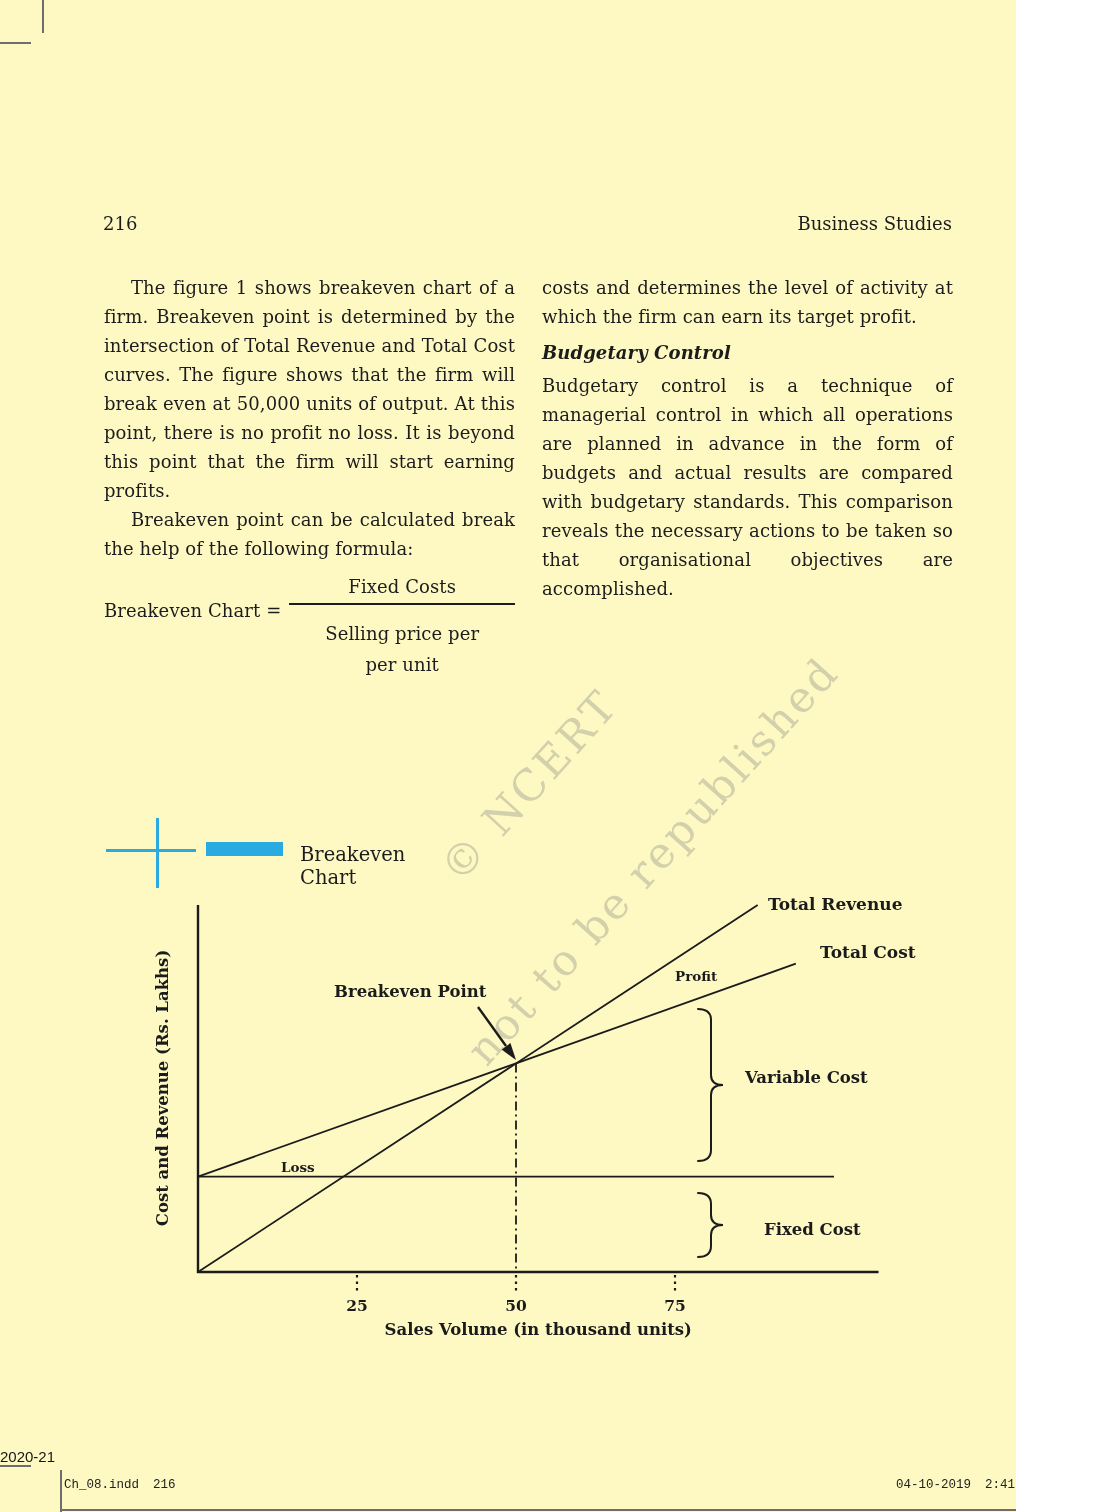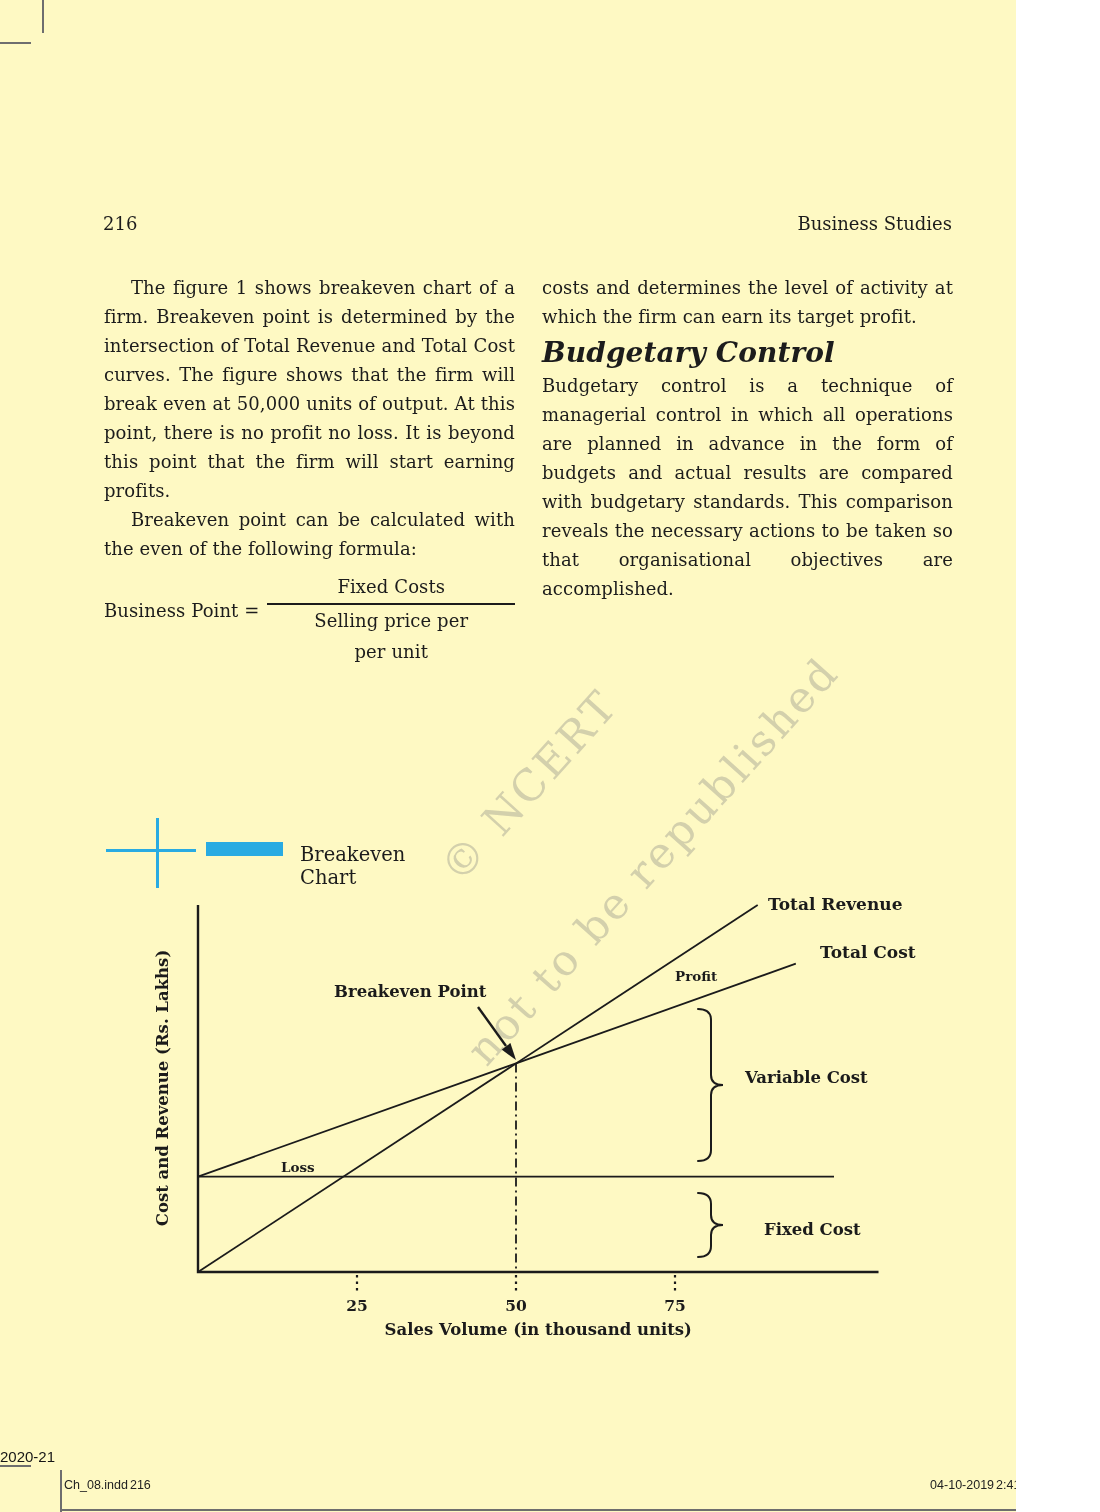--- a/index.html
+++ b/index.html
@@ -8,49 +8,49 @@
   
   .mark{position:absolute;background:#6e6e6e;}
   
   .hdr{position:absolute;top:213px;left:103px;width:849px;display:flex;justify-content:space-between;
        font-size:18px;}
   
   .cols{position:absolute;top:273px;left:104px;width:849px;display:flex;justify-content:space-between;}
   .col{width:411px;font-size:18px;line-height:29px;text-align:justify;letter-spacing:.1px;}
   .col p{margin:0;}
   .indent{text-indent:27px;}
-  .subhead{font-size:28px;font-weight:bold;font-style:italic;margin:7px 0 3px 0 !important;
+  .subhead{font-size:18px;font-weight:bold;font-style:italic;margin:7px 0 3px 0 !important;
            text-align:left;line-height:30px;}
   
   .formula{display:flex;margin:9px 0 10px 0;text-align:left;}
   .formula .lhs{white-space:nowrap;padding-top:24px;}
   .frac{flex:1;text-align:center;padding-left:8px;}
   .frac .num{padding-bottom:2px;}
-  .frac .den{border-top:2px solid #1c1c1c;padding-top:0;}
+  .frac .den{border-top:2px solid #1c1c1c;padding-top:13px;}
   .frac .den span{display:block;line-height:31px;}
   
   .figcap{position:absolute;left:0;top:0;}
   .figcap-text{position:absolute;left:300px;top:843px;font-size:19.5px;}
   .cap-v{position:absolute;left:156px;top:818px;width:2.5px;height:70px;}
   .cap-h{position:absolute;left:106px;top:849px;width:90px;height:2.5px;}
   .cap-rect{position:absolute;left:206px;top:842px;width:77px;height:14px;}
   
   .watermark{position:absolute;left:330px;top:660px;width:560px;transform:rotate(-48deg);
              color:rgba(125,125,125,.33);font-size:43px;letter-spacing:3px;line-height:142px;
              pointer-events:none;text-align:left;z-index:5;}
   .watermark .w1{display:block;margin-left:118px;}
   .watermark .w2{display:block;}
   
   #chart-svg{position:absolute;left:0;top:0;z-index:2;}
   
   .yearline{position:absolute;left:0;top:1448px;width:1100px;text-align:left;
             font-family:"Liberation Sans",sans-serif;font-size:15px;color:#161616;}
   .slug{position:absolute;left:64px;top:1478px;width:996px;display:flex;justify-content:space-between;
         font-family:"Liberation Sans",sans-serif;font-size:12.5px;color:#222;}
-  .slug .grp{display:flex;gap:2px;}
+  .slug .grp{display:flex;gap:14px;font-family:Liberation Mono, monospace;}
 </style>
 </head>
 <body>
 
 <div class="page">
 
   <div class="mark" style="left:42px;top:0;width:2px;height:33px"></div>
   <div class="mark" style="left:0;top:42px;width:31px;height:2px"></div>
   <div class="mark" style="left:1055px;top:0;width:2px;height:33px"></div>
   <div class="mark" style="left:1069px;top:42px;width:31px;height:2px"></div>
@@ -61,23 +61,23 @@
   <div class="mark" style="left:60px;top:1509px;width:1004px;height:2px"></div>
 
   <div class="hdr">
     <span>216</span>
     <span>Business Studies</span>
   </div>
 
   <div class="cols">
     <div class="col">
       <p class="indent">The figure 1 shows breakeven chart of a firm. Breakeven point is determined by the intersection of Total Revenue and Total Cost curves. The figure shows that the firm will break even at 50,000 units of output. At this point, there is no profit no loss. It is beyond this point that the firm will start earning profits.</p>
-      <p class="indent">Breakeven point can be calculated with the even of the following formula:</p>
+      <p class="indent">Breakeven point can be calculated break the help of the following formula:</p>
       <div class="formula">
-        <span class="lhs">Business Point =</span>
+        <span class="lhs">Breakeven Chart =</span>
         <span class="frac">
           <span class="num" style="display:block">Fixed Costs</span>
           <span class="den" style="display:block">
             <span>Selling price per</span>
             <span>per unit</span>
           </span>
         </span>
       </div>
     </div>
     <div class="col">

